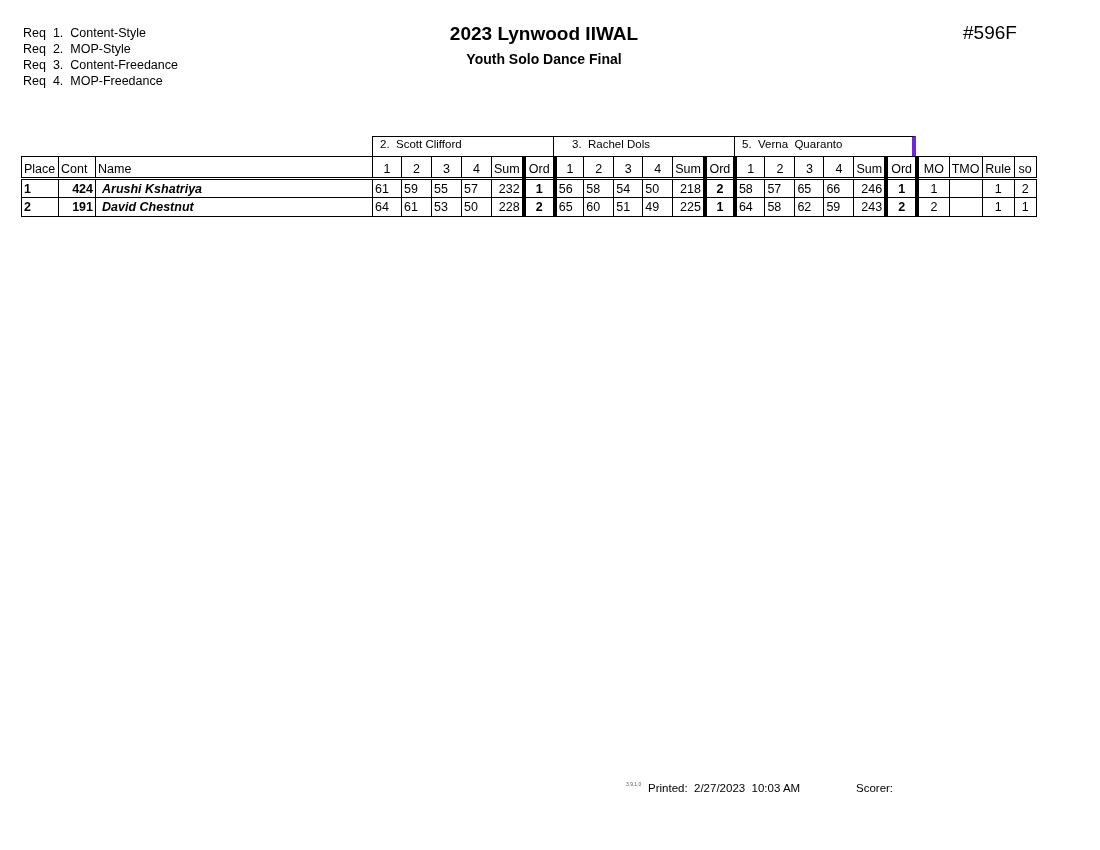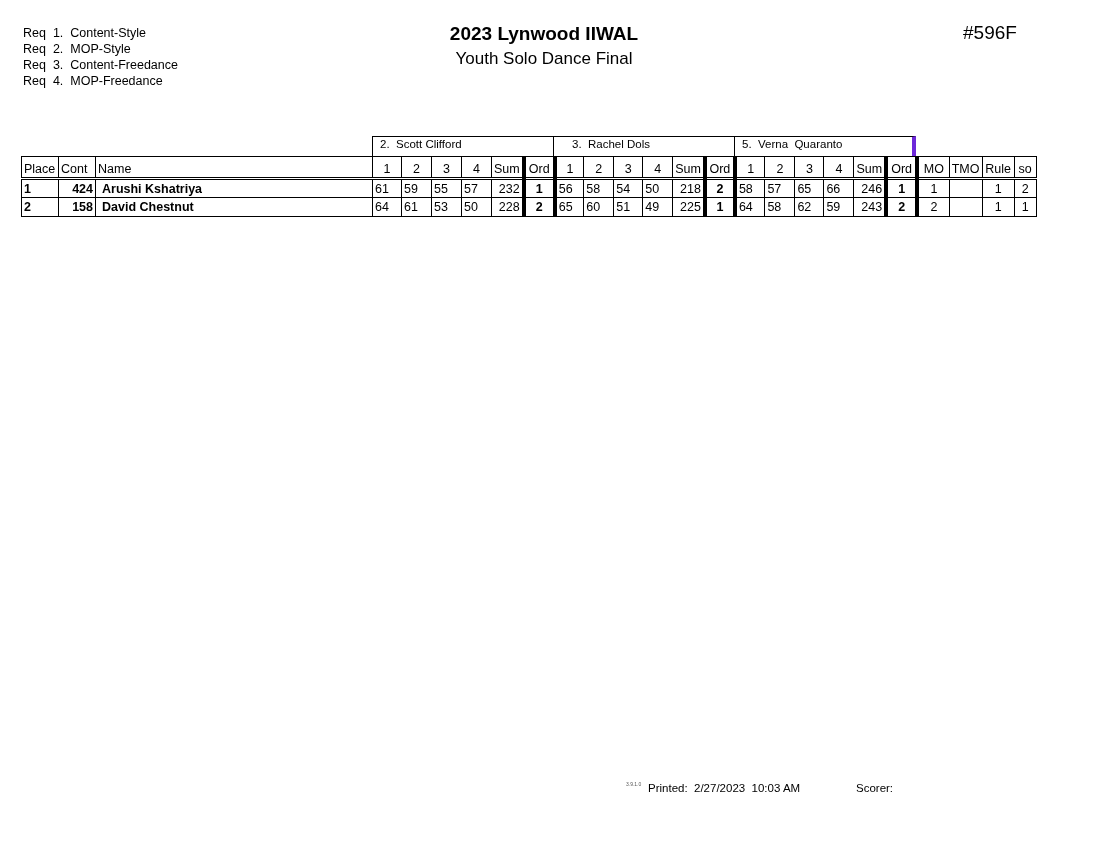--- a/index.html
+++ b/index.html
@@ -5,21 +5,21 @@
   html, body { margin: 0; padding: 0; }
   body {
     width: 1100px; height: 850px; background: #ffffff; position: relative;
     font-family: "Liberation Sans", sans-serif; color: #000; overflow: hidden;
   }
   .reqs { position: absolute; left: 23px; top: 25px; font-size: 12.5px; line-height: 16px; }
   .reqs div { white-space: pre; }
   .title-block { position: absolute; left: 244px; width: 600px; top: 22px; text-align: center; }
   .t1 { font-size: 19px; font-weight: bold; line-height: 24px; }
   .t2 { font-size: 15.5px; line-height: 18px; white-space: pre; }
-  .t3 { font-size: 17px; font-weight: normal; line-height: 26px; }
+  .t3 { font-size: 14px; font-weight: bold; line-height: 26px; }
   .t4 { font-size: 17.5px; line-height: 24px; }
   .event-id { position: absolute; left: 963px; top: 22px; font-size: 19px; font-weight: normal; text-align: right; }
 
   .judge-box {
     position: absolute; top: 136px; height: 20px; border: 1px solid #000; border-bottom: none;
     font-size: 11.5px; line-height: 14px; padding-left: 7px; box-sizing: border-box; white-space: pre;
   }
 
   table.results {
     position: absolute; left: 21px; top: 156px; border-collapse: collapse; table-layout: fixed;
@@ -29,21 +29,21 @@
     border: 1px solid #000; padding: 0 2px; height: 19px; white-space: nowrap; overflow: hidden;
     font-weight: normal; box-sizing: border-box;
   }
   table.results thead th { height: 22px; vertical-align: bottom; padding-bottom: 1px; }
   table.results thead tr th { border-bottom: 3px double #000; }
   .c { text-align: center; }
   .r { text-align: right; }
   .l { text-align: left; }
   .b { font-weight: bold !important; }
   .ord { border-left: 4px solid #000 !important; border-right: 4px solid #000 !important; text-align: center; }
-  .name { padding-left: 6px !important; }
+  .name { padding-left: 6px !important; font-style: italic; }
 
   .footer { position: absolute; top: 782px; font-size: 11.5px; white-space: pre; }
   .ver { position: absolute; left: 626px; top: 781px; font-size: 5px; color: #555; }
 </style>
 </head>
 <body>
 
 <div class="reqs">
   <div>Req  1.  Content-Style</div>
   <div>Req  2.  MOP-Style</div>
@@ -145,21 +145,21 @@
       <td class="l">66</td>
       <td class="r">246</td>
       <td class="ord b">1</td>
       <td class="c">1</td>
       <td class="c"></td>
       <td class="c">1</td>
       <td class="c">2</td>
     </tr>
     <tr>
       <td class="l b">2</td>
-      <td class="r b">158</td>
+      <td class="r b">191</td>
       <td class="l b name">David Chestnut</td>
       <td class="l">64</td>
       <td class="l">61</td>
       <td class="l">53</td>
       <td class="l">50</td>
       <td class="r">228</td>
       <td class="ord b">2</td>
       <td class="l">65</td>
       <td class="l">60</td>
       <td class="l">51</td>

